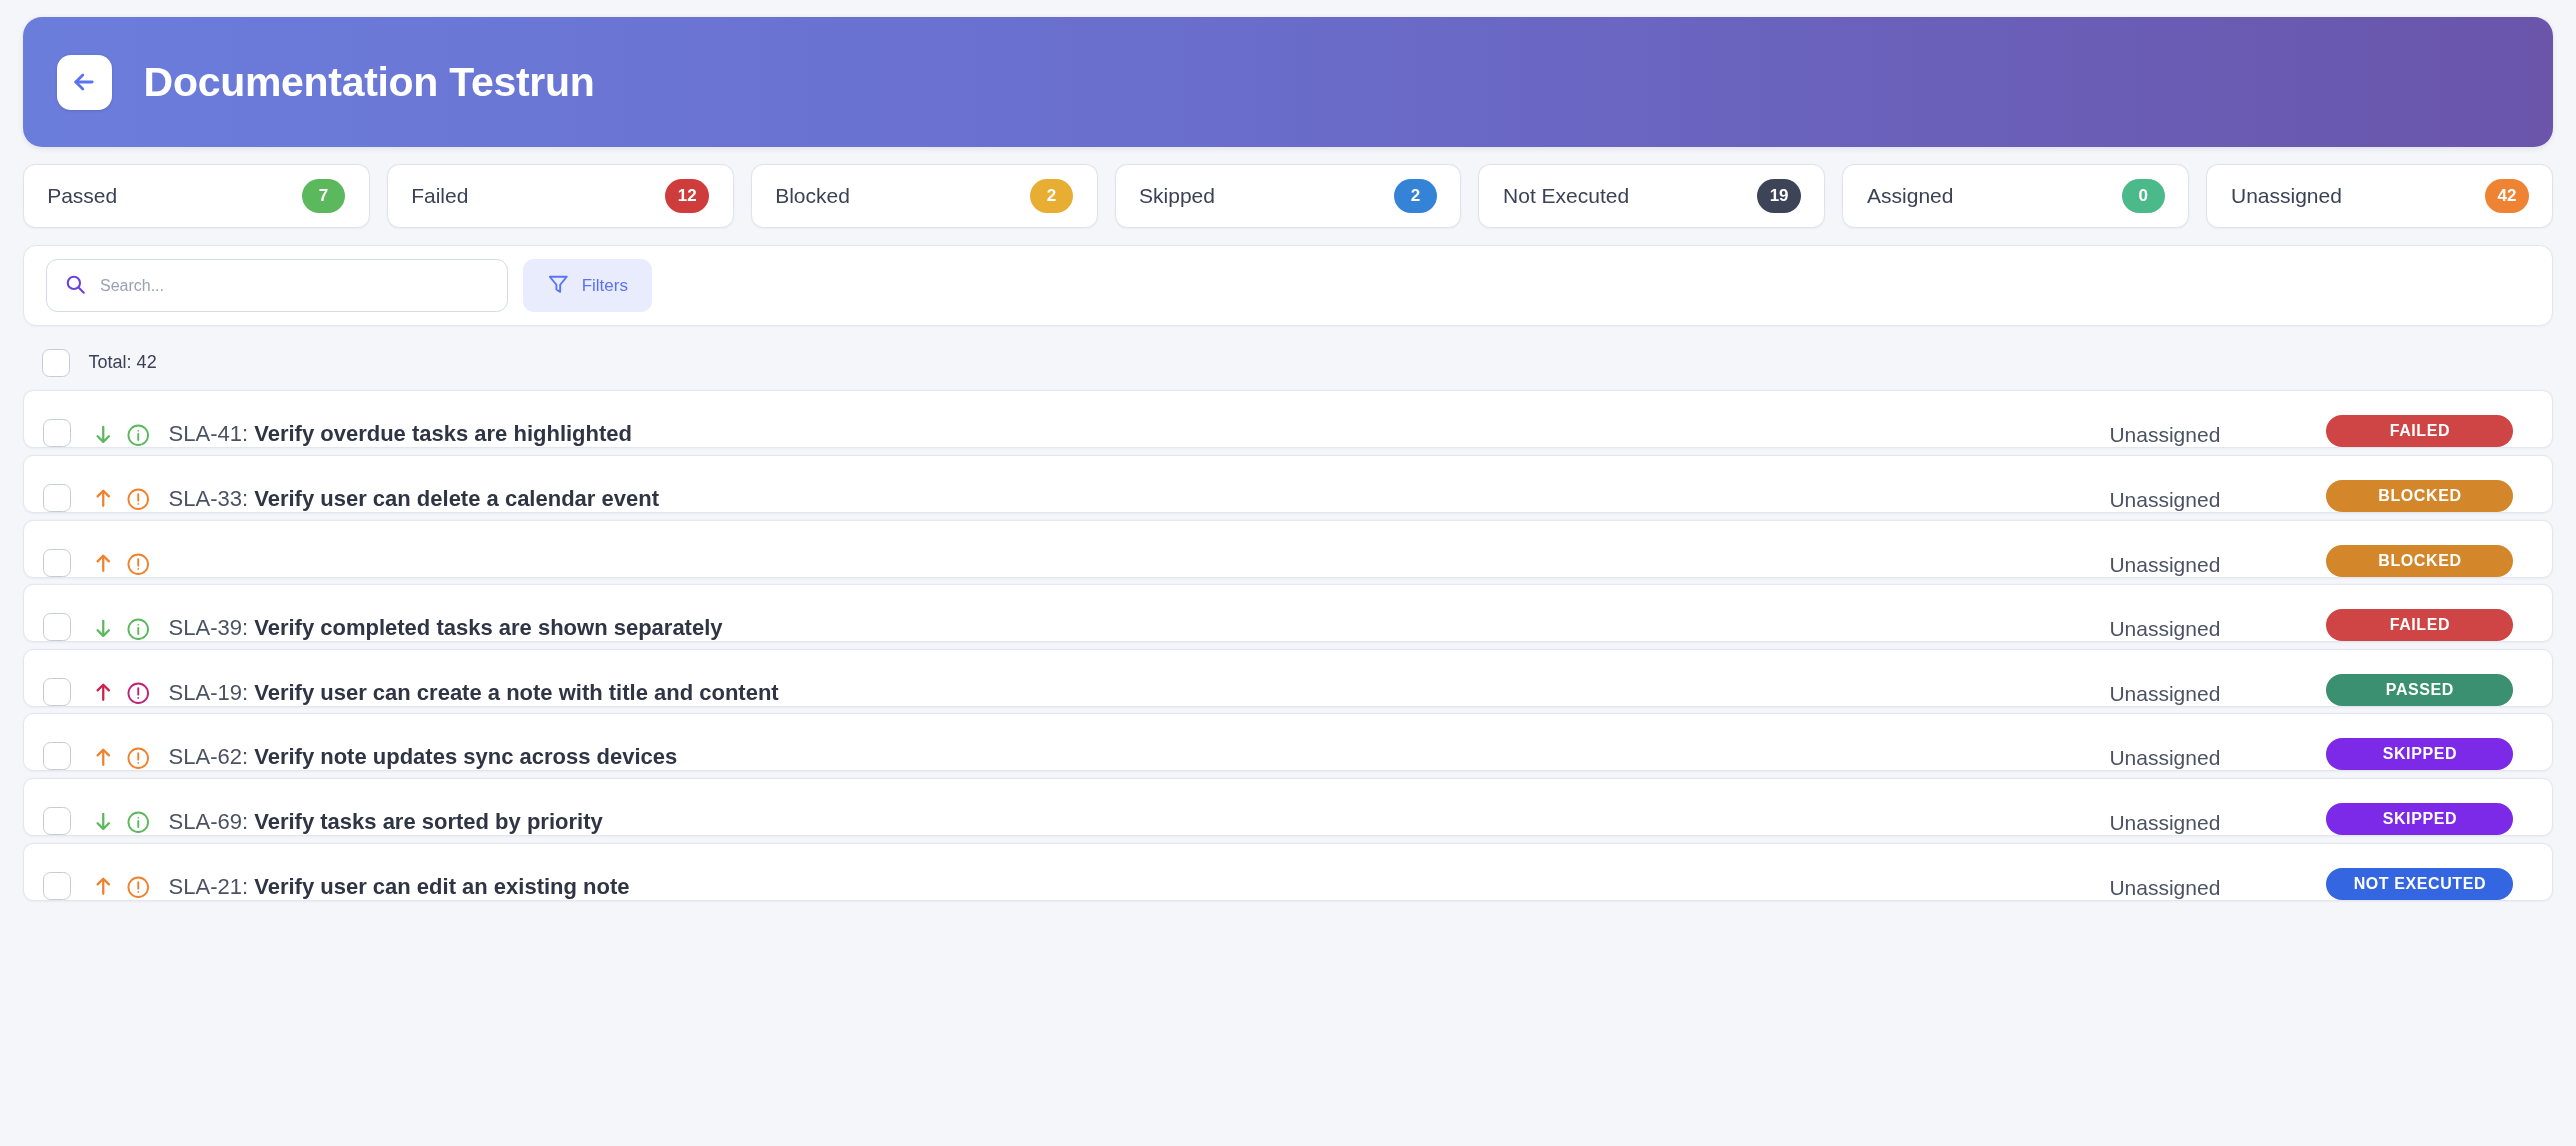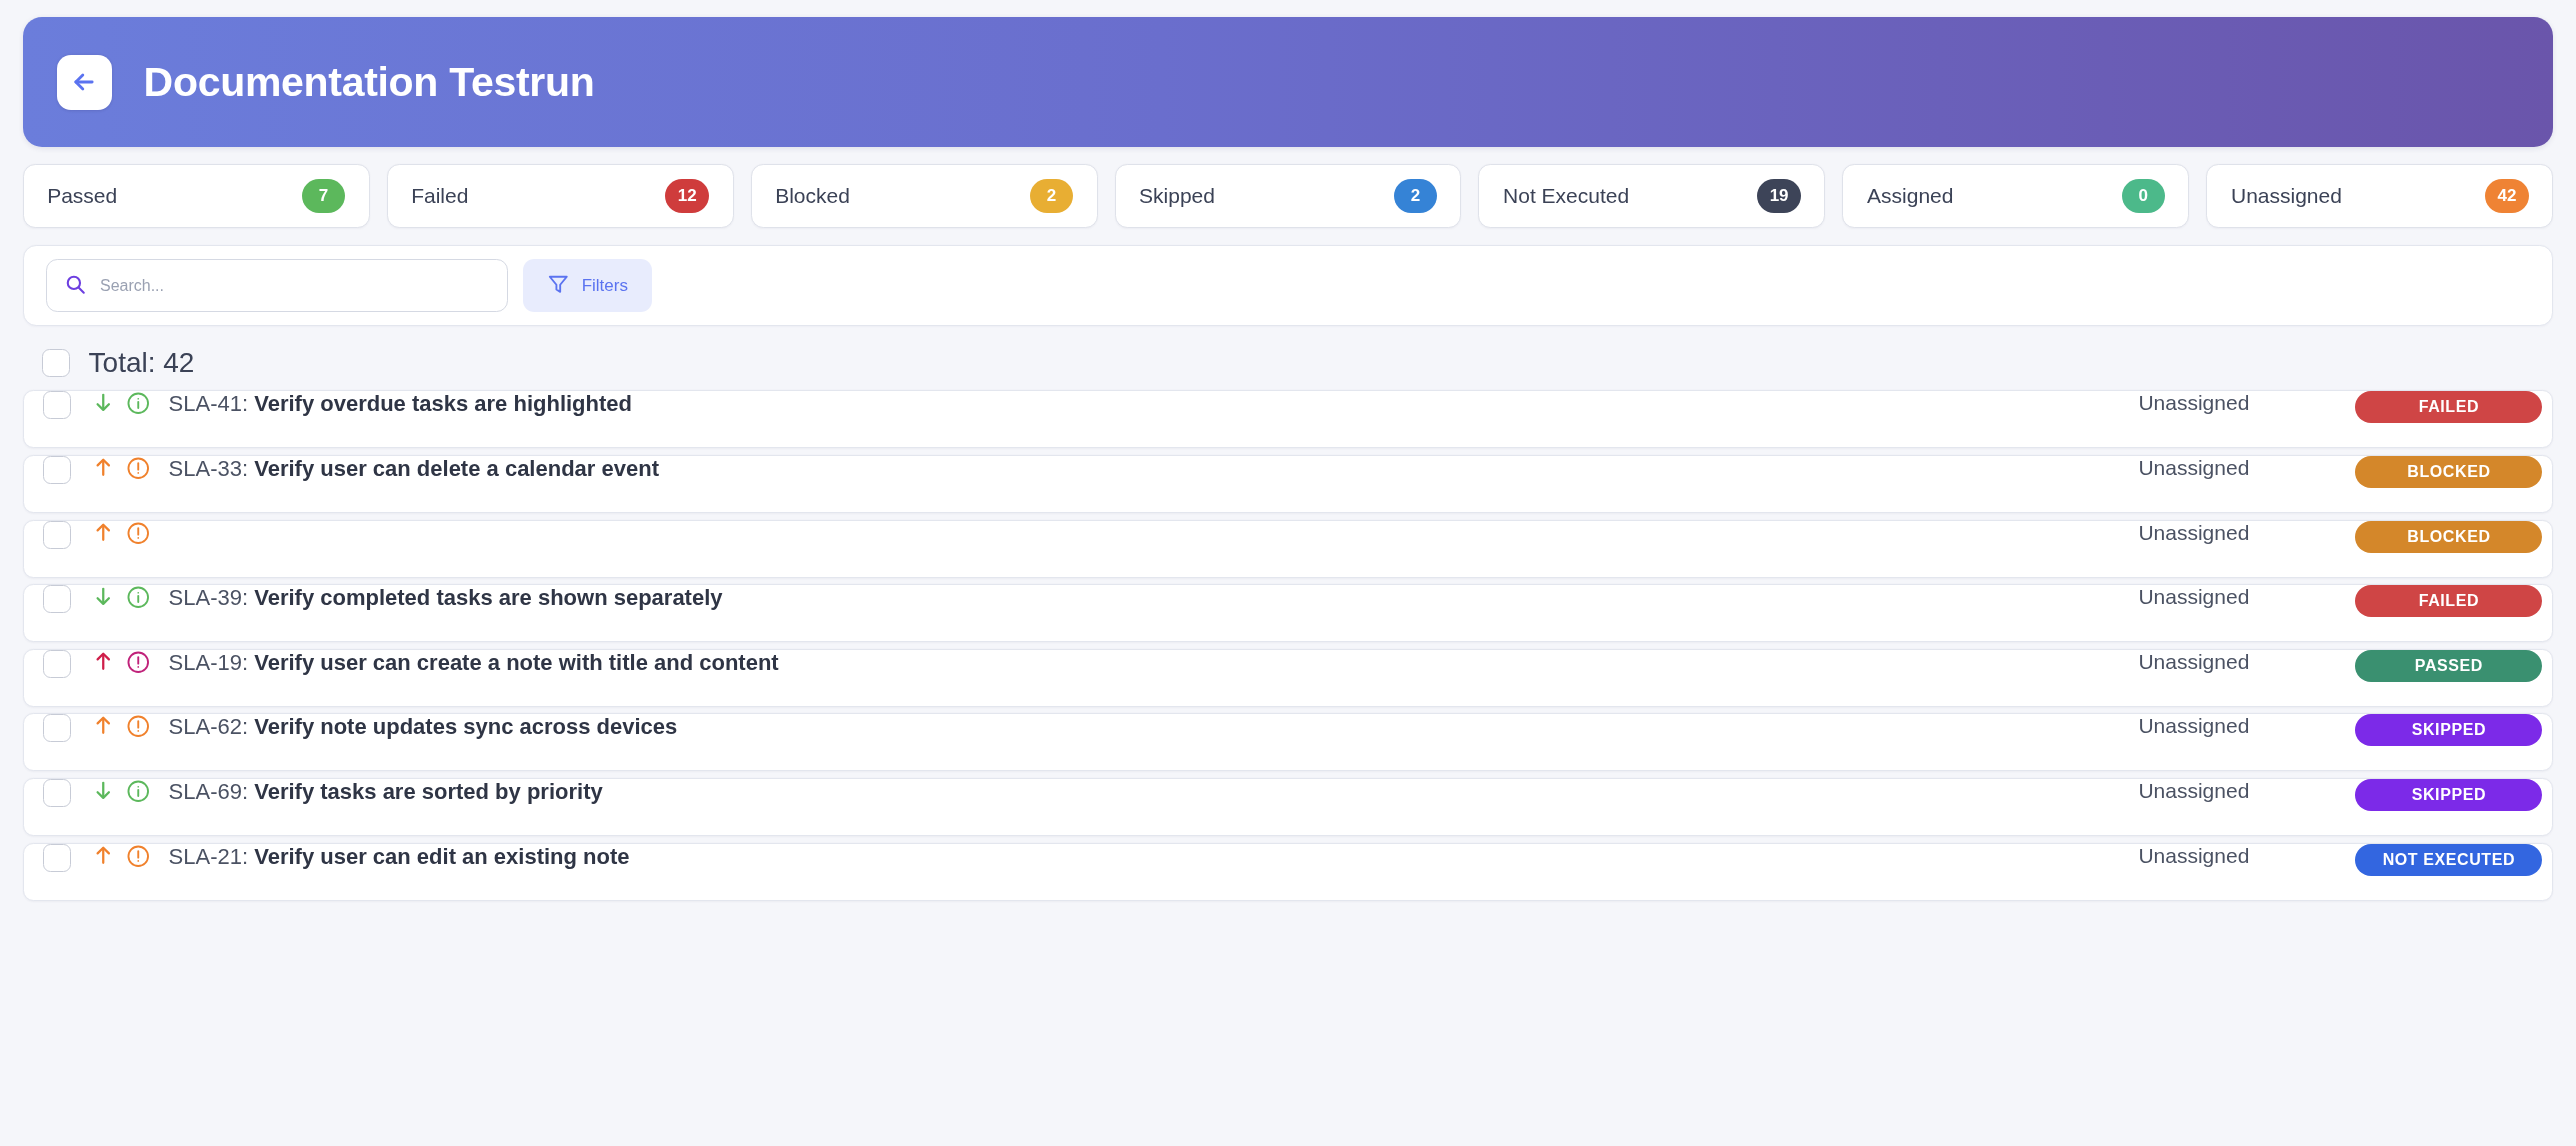--- a/index.html
+++ b/index.html
@@ -149,34 +149,34 @@
   }
   .cb {
     width: 28px; height: 28px;
     border: 0.9px solid #c7cbd6;
     border-radius: 7.5px;
     background: #ffffff;
     flex: none;
     cursor: pointer;
   }
   .total-label {
-    font-size: 28px;
+    font-size: 18px;
     color: #3b4256;
   }
 
   
   .rows { display: flex; flex-direction: column; gap: 6.6px; }
   .row {
     height: 58px;
     background: #ffffff;
     border: 0.9px solid #e3e6ee;
     border-radius: 10.4px;
     display: flex;
-    align-items: flex-start;
-    padding: 0 10px 0 19px;
+    align-items: flex-end;
+    padding: 0 39px 0 19px;
     cursor: pointer;
     box-shadow: 0 0.9px 1.9px rgba(50,50,90,0.05);
   }
   .row .cb { margin-right: 19px; }
   .prio { width: 28px; flex: none; display:flex; align-items:center; justify-content:center; }
   .sev  { width: 34px; flex: none; margin-left: 3.8px; display:flex; align-items:center; justify-content:center; }
   .row-text {
     margin-left: 13.2px;
     font-size: 22px;
     color: #2f3545;

